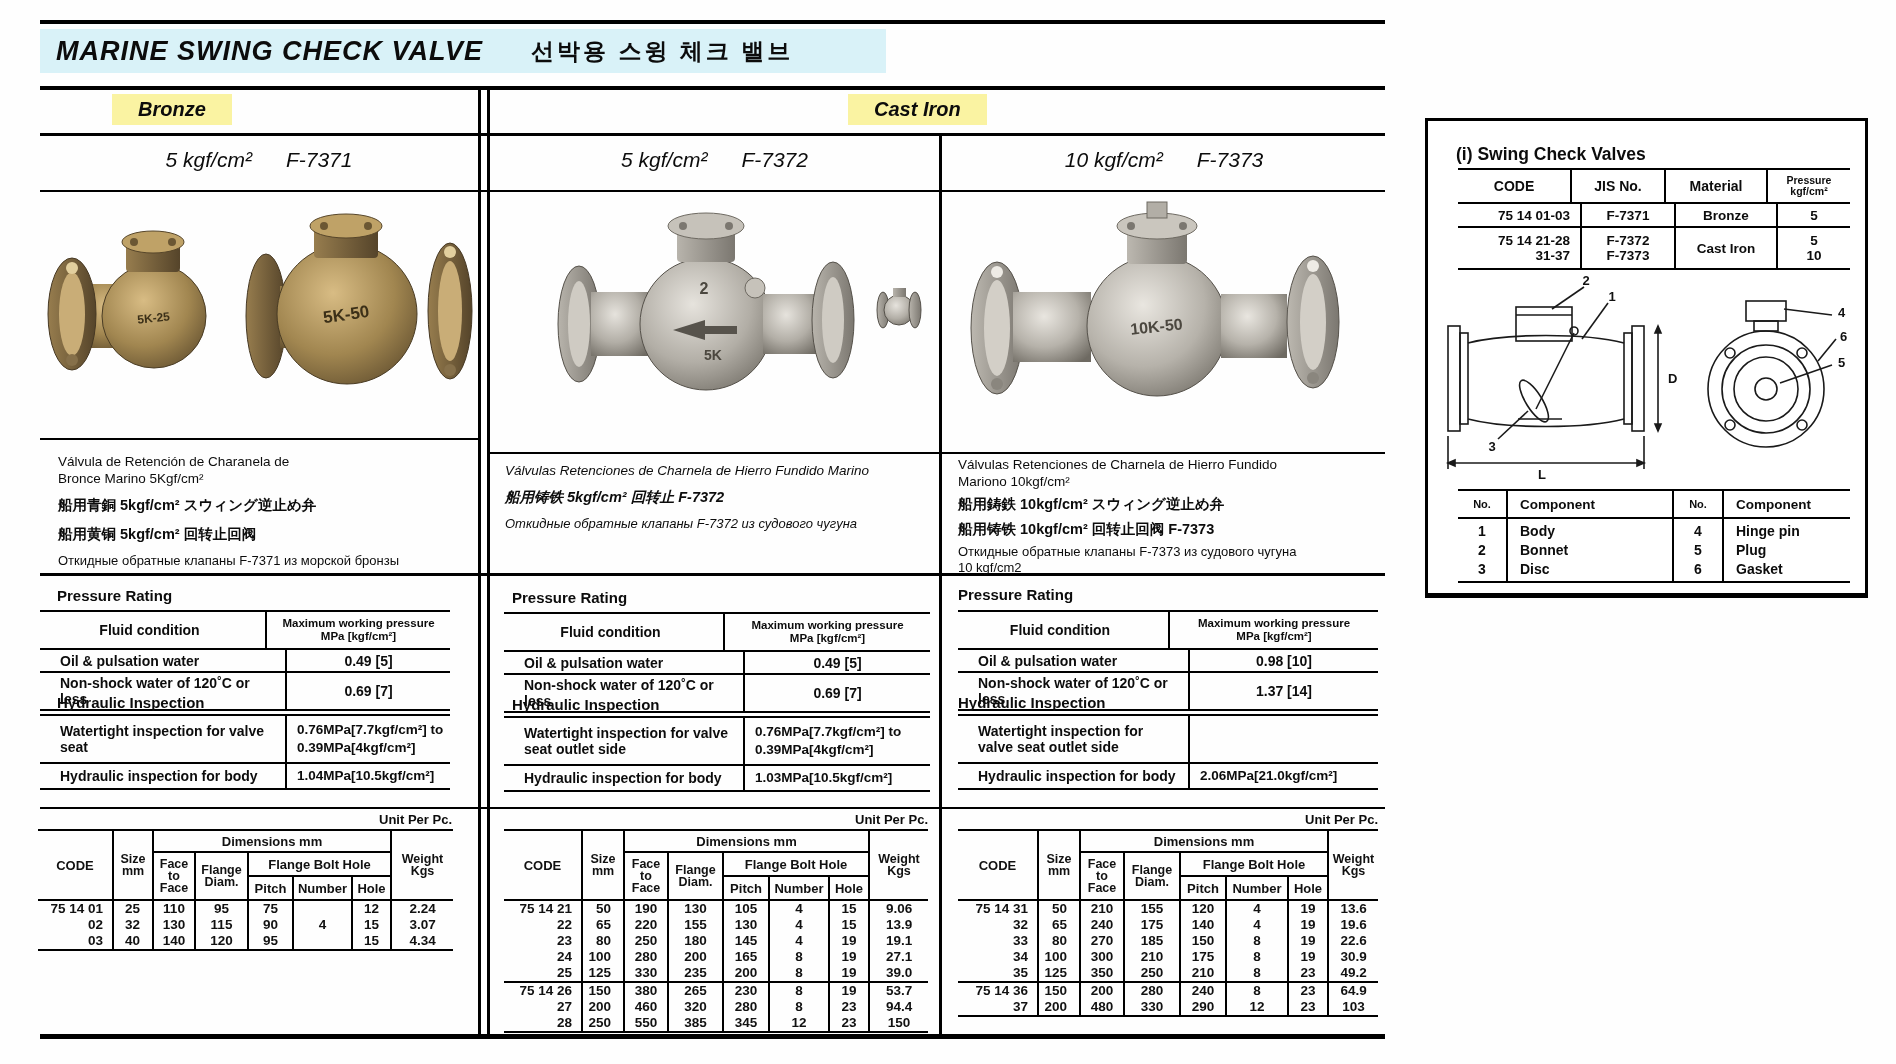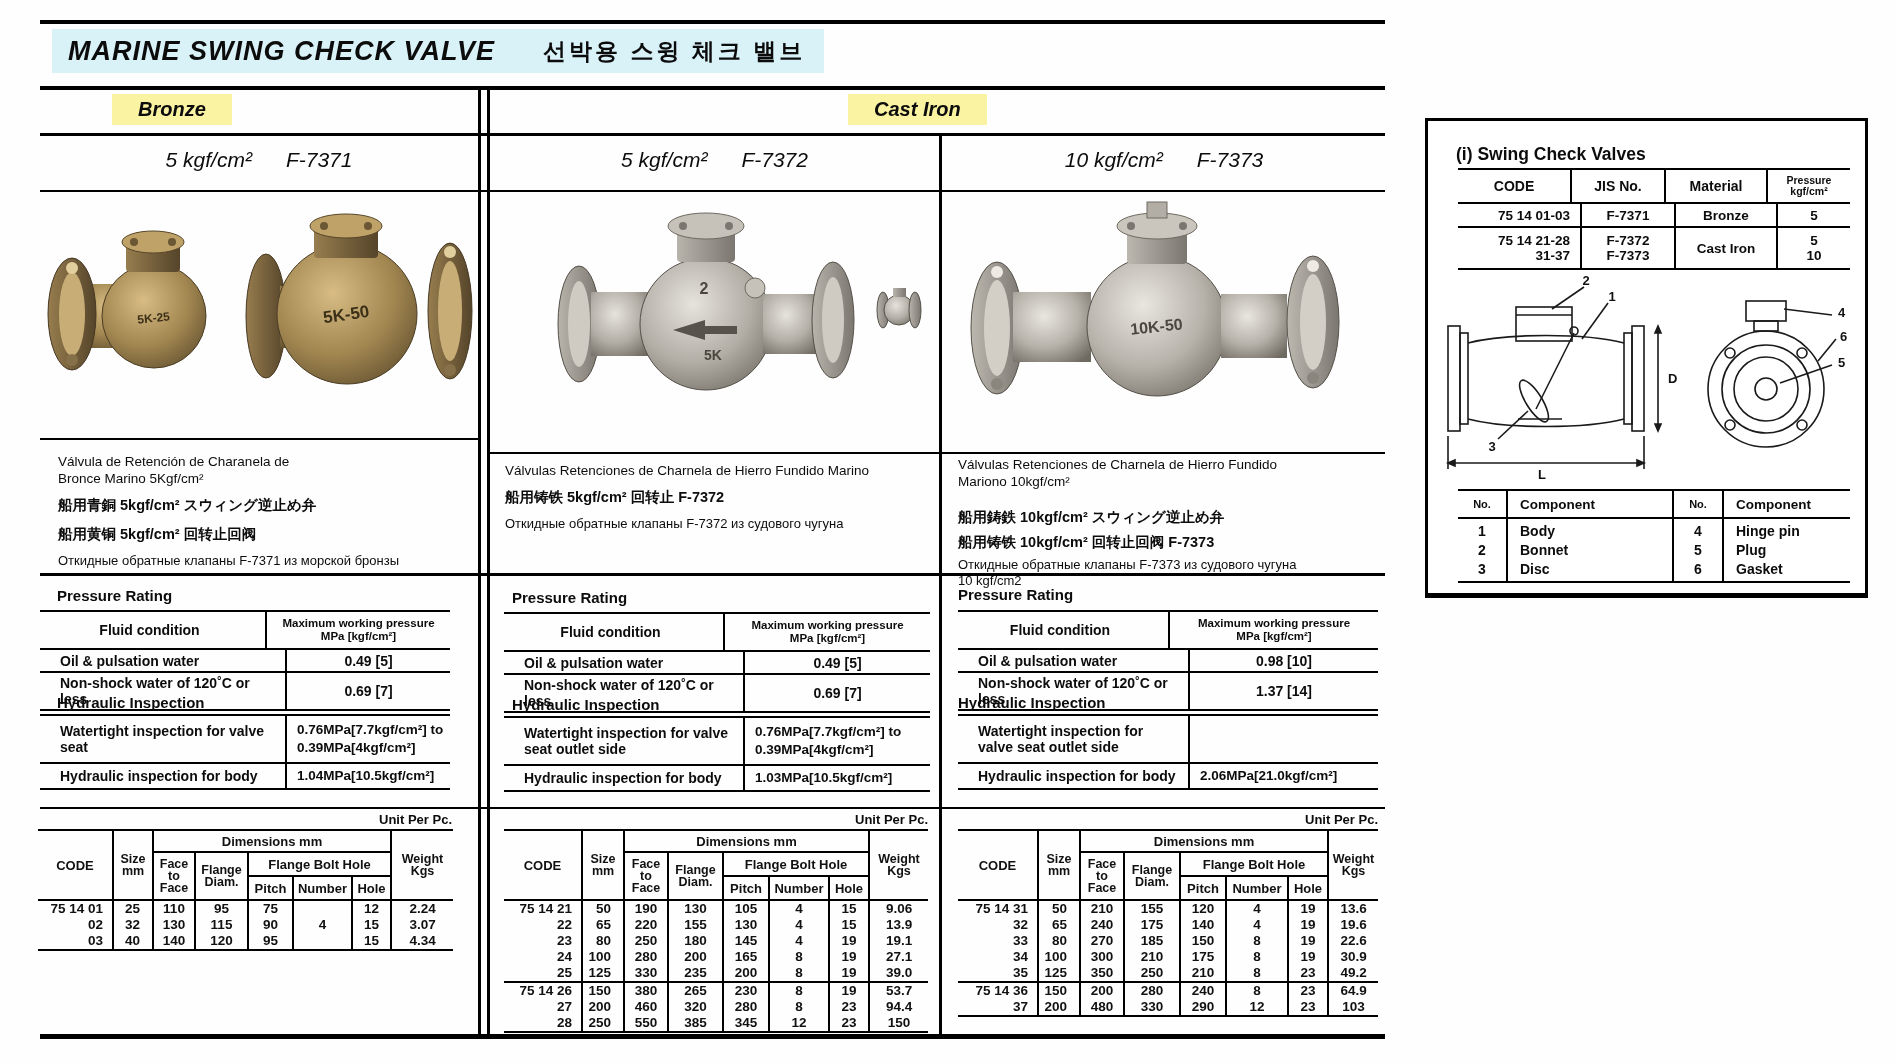--- a/index.html
+++ b/index.html
@@ -1,40 +1,40 @@
 <!DOCTYPE html>
 <html><head>
 <meta charset="utf-8">
 <style>
   html,body { margin:0; padding:0; background:#e8e8e8; }
   .page { position:relative; width:1896px; height:1064px; background:#fefefe; overflow:hidden;
           font-family:"Liberation Sans","DejaVu Sans",sans-serif; color:#0c0c0c; }
   .hr, .vr { position:absolute; background:#000; }
 
   
-  .title-strip { position:absolute; left:40px; top:29px; width:772px; height:44px;
-                 background:#d9f2f8; display:flex; align-items:center;margin-left:12px; }
+  .title-strip { position:absolute; left:40px; top:29px; width:846px; height:44px;
+                 background:#d9f2f8; display:flex; align-items:center; }
   .title-en { font-style:italic; font-weight:900; font-size:27px; letter-spacing:1px; padding-left:16px; white-space:nowrap; }
   .title-ko { font-weight:700; font-size:23px; letter-spacing:3px; margin-left:48px; white-space:nowrap; }
 
   .hl { position:absolute; background:#faf3a2; font-style:italic; font-weight:800; font-size:20px;
         padding:4px 26px; white-space:nowrap; }
 
   .model-row { position:absolute; top:143px; height:34px; display:flex; align-items:center; justify-content:center;
                gap:34px; font-style:italic; font-weight:400; font-size:21px; }
 
   .photo { position:absolute; }
 
   .desc { position:absolute; }
   .desc-line { white-space:pre-line; }
   .d-es { font-size:13.5px; line-height:17px; margin-bottom:9px; }
   .d-jp { font-size:14.5px; font-weight:700; margin-bottom:10px; }
   .d-cn { font-size:14.5px; font-weight:700; margin-bottom:9px; }
   .d-ru { font-size:13px; line-height:16px; }
-  .desc.tight .d-es { margin-bottom:18px; }
+  .desc.tight .d-es { margin-bottom:5px; }
   .desc.tight .d-jp { margin-bottom:6px; }
   .desc.tight .d-cn { margin-bottom:5px; }
 
   .sect-h { position:absolute; font-size:15px; font-weight:700; }
 
   .ptab { position:absolute; border-top:2px solid #000; font-weight:700; }
   .ptab .row { display:flex; border-bottom:2px solid #000; align-items:stretch; }
   .ptab .lab { border-right:2px solid #000; display:flex; align-items:center; padding:2px 6px 2px 20px; font-size:14px; flex:0 0 auto; }
   .ptab .val { flex:1; display:flex; align-items:center; justify-content:center; font-size:14px; text-align:center; }
   .ptab .row.head .lab { justify-content:center; padding-left:0; }
@@ -233,21 +233,21 @@
     </g>
   </svg>
 
   <div class="desc" style="left:58px;top:453px;width:410px;">
     <div class="desc-line d-es">Válvula de Retención de Charanela de
 Bronce  Marino 5Kgf/cm²</div>
     <div class="desc-line d-jp">船用青銅 5kgf/cm²  スウィング逆止め弁</div>
     <div class="desc-line d-cn">船用黄铜 5kgf/cm² 回转止回阀</div>
     <div class="desc-line d-ru">Откидные обратные клапаны F-7371  из морской бронзы</div>
   </div>
-  <div class="desc" style="left:505px;top:462px;width:425px;">
+  <div class="desc" style="left:505px;top:462px;width:425px;font-style:italic;">
     <div class="desc-line d-es">Válvulas Retenciones de Charnela de Hierro Fundido Marino</div>
     <div class="desc-line d-cn">船用铸铁 5kgf/cm² 回转止  F-7372</div>
     <div class="desc-line d-ru">Откидные обратные клапаны  F-7372 из судового чугуна</div>
   </div>
   <div class="desc tight" style="left:958px;top:456px;width:415px;">
     <div class="desc-line d-es">Válvulas Retenciones de Charnela de Hierro Fundido
 Mariono 10kgf/cm²</div>
     <div class="desc-line d-jp">船用鋳鉄 10kgf/cm²  スウィング逆止め弁</div>
     <div class="desc-line d-cn">船用铸铁 10kgf/cm² 回转止回阀   F-7373</div>
     <div class="desc-line d-ru">Откидные обратные клапаны F-7373 из судового чугуна

